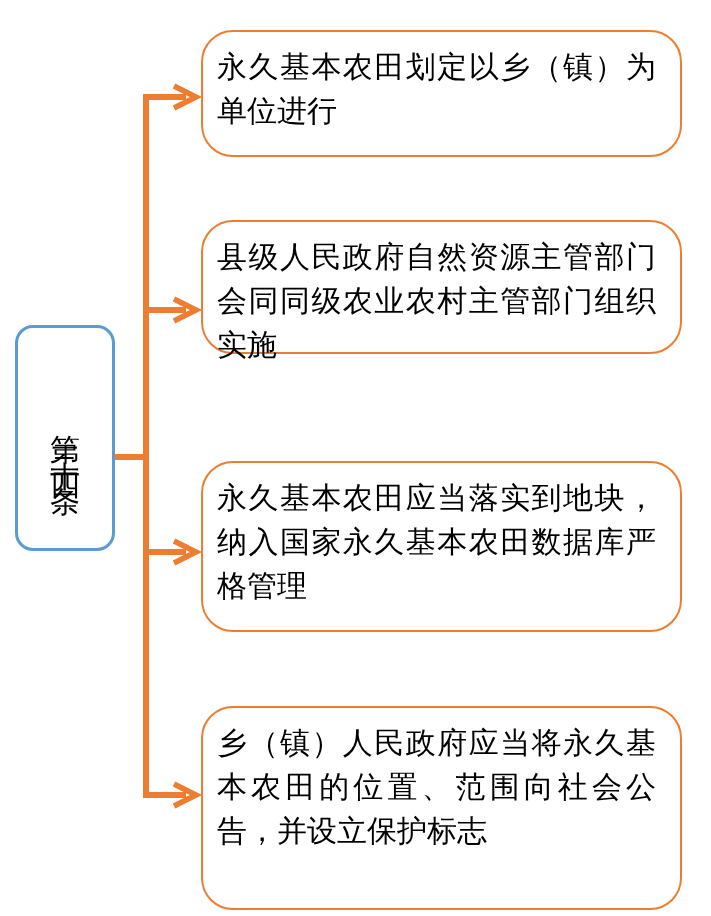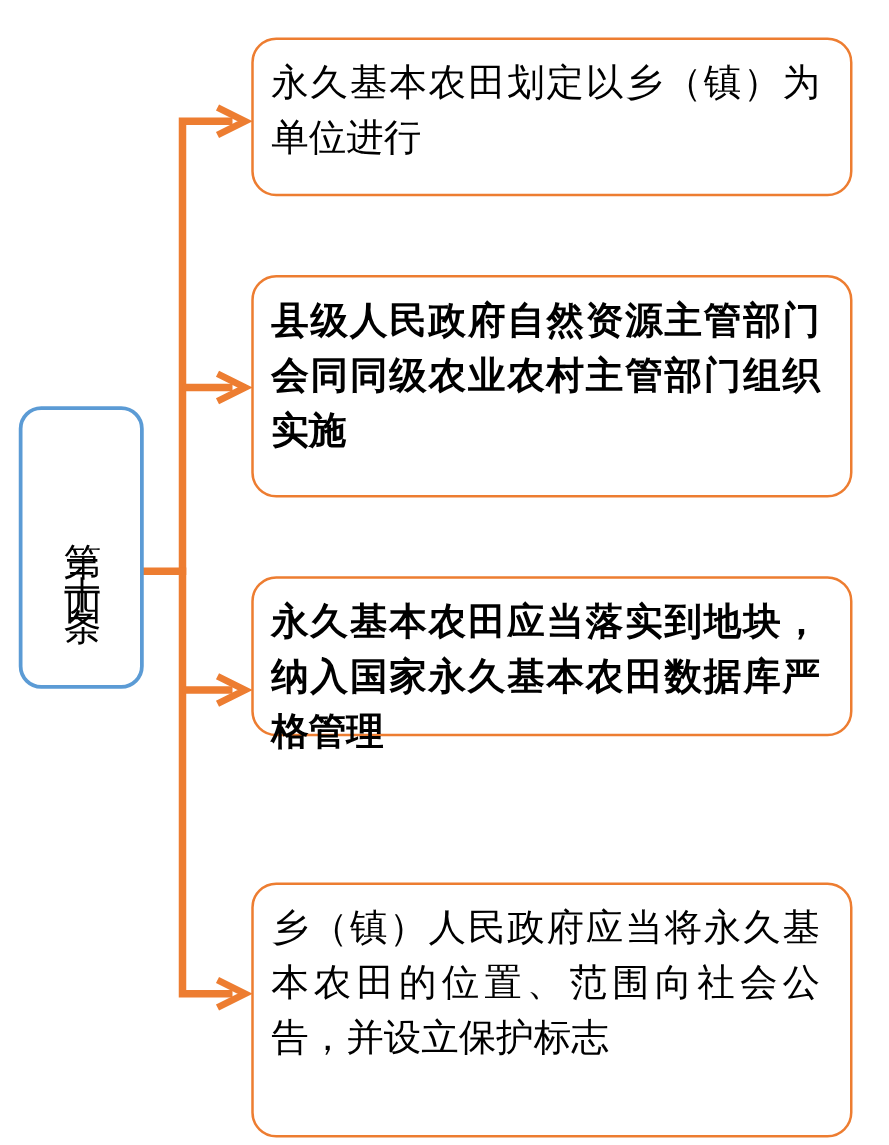--- a/index.html
+++ b/index.html
@@ -48,33 +48,33 @@
     letter-spacing: 13px;
     color: var(--text);
     line-height: 1;
     margin-top: 10px;
   }
   .branch-node {
     position: absolute;
     left: 201px;
     width: 481px;
     border: 2.5px solid var(--branch-border);
-    border-radius: 20px;
+    border-radius: 32px;
     background: var(--bg);
     z-index: 1;
     padding: 13px 24px 0 14px;
     font-size: 30px;
     line-height: 44px;
     color: var(--text);
     text-align: justify;
     text-justify: inter-character;
   }
   .branch-1 { top: 30px;  height: 127px; }
-  .branch-2 { top: 220px; height: 178px; font-weight: bold; }
-  .branch-3 { top: 461px; height: 128px; font-weight: bold; }
+  .branch-2 { top: 220px; height: 134px; }
+  .branch-3 { top: 461px; height: 171px; }
   .branch-4 { top: 706px; height: 204px; }
 </style>
 </head>
 <body>
 
 <div class="canvas">
 
   <svg class="connector-svg" viewBox="0 0 711 916" xmlns="http://www.w3.org/2000/svg">
 
     <path class="conn" d="M 186,97 L 146,97 L 146,795 L 186,795" stroke-width="6"></path>

